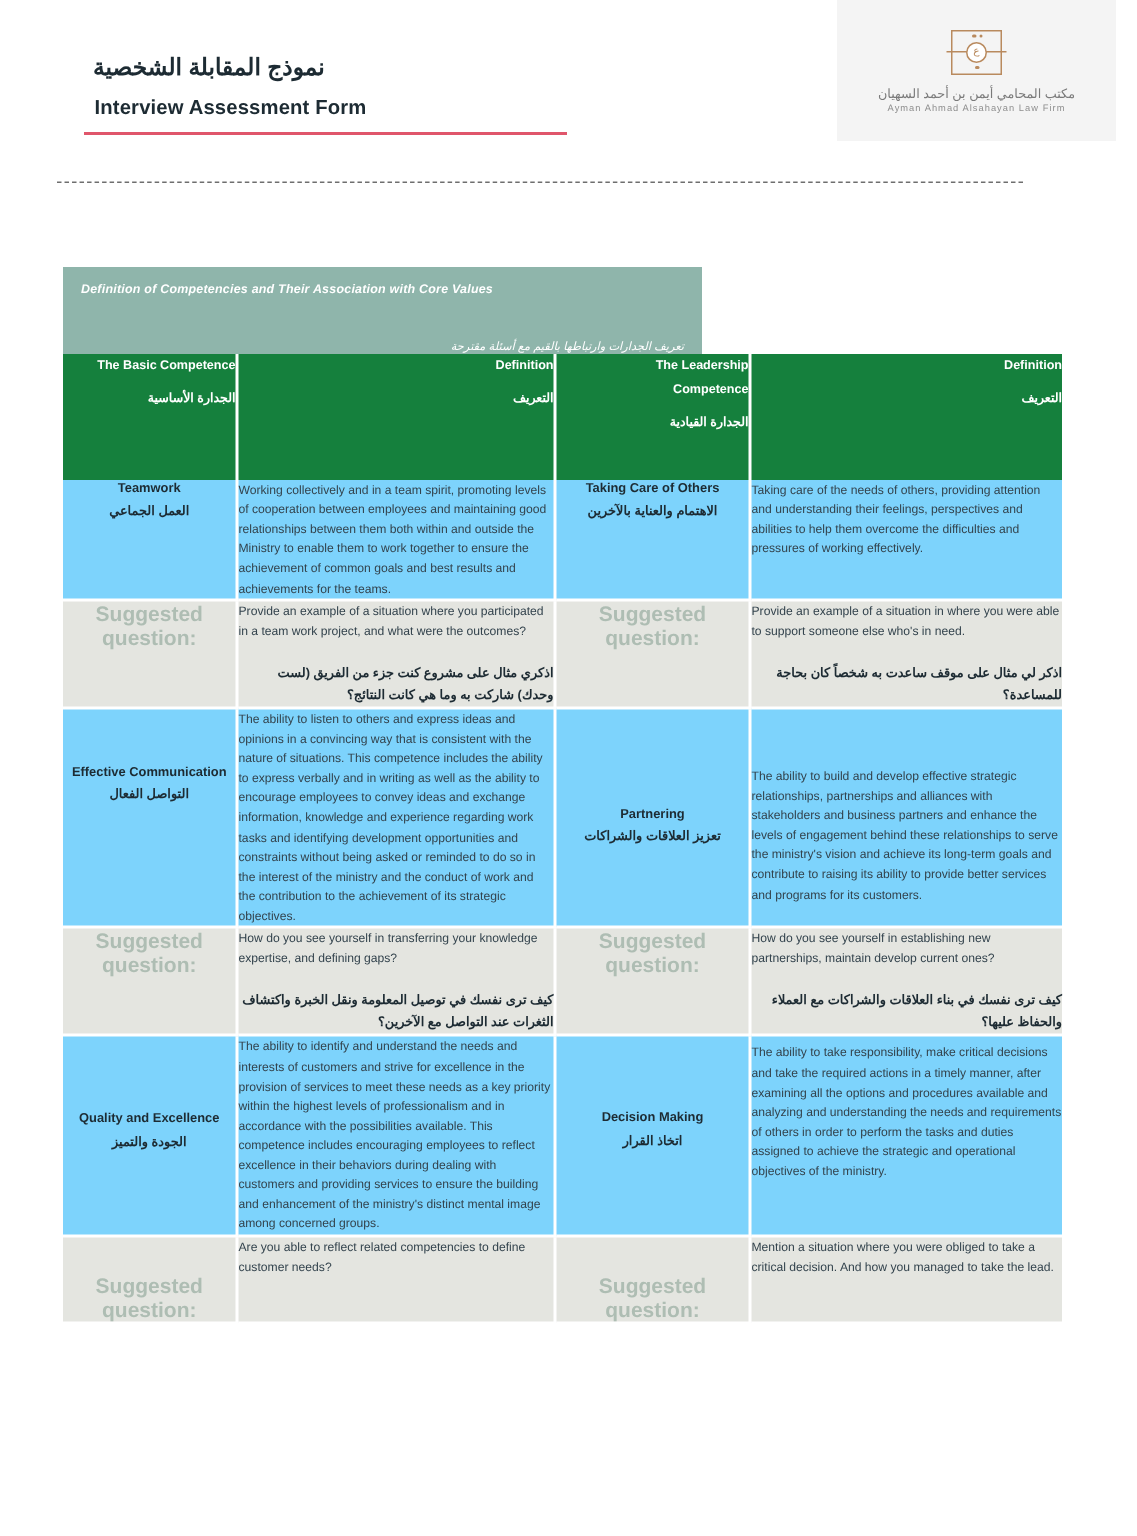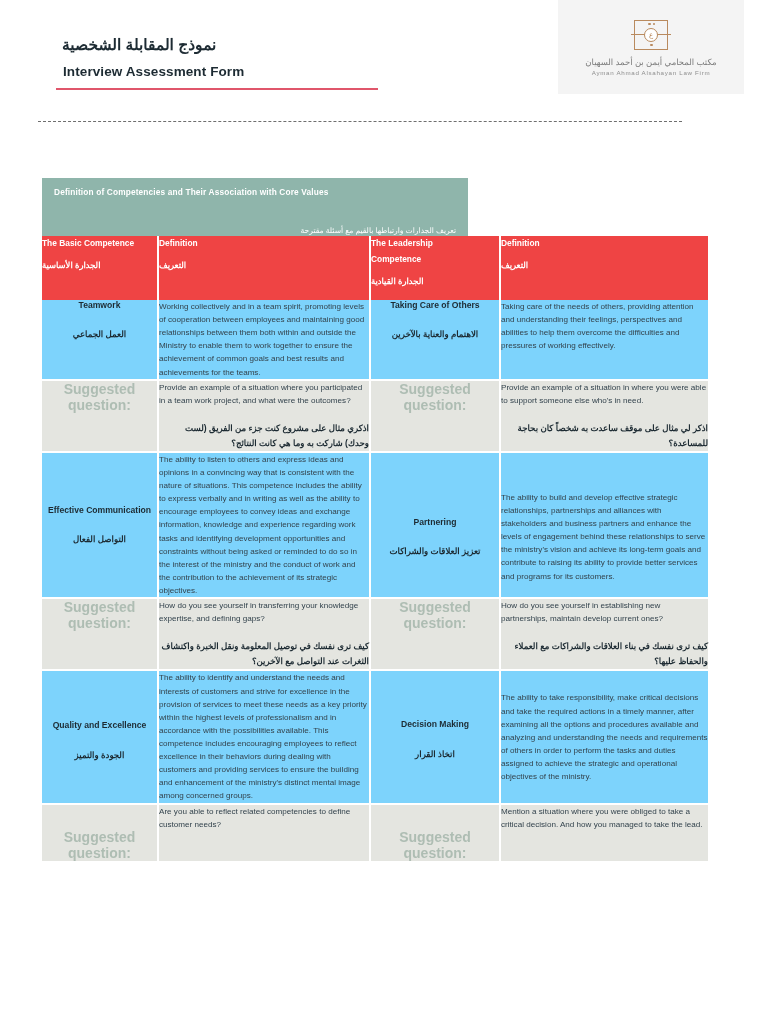--- a/index.html
+++ b/index.html
@@ -142,20 +142,21 @@
     top: 178px;
     width: 666px;
   }
 
   .band {
     background: #8fb5ab;
     padding: 10px 12px 0 12px;
     box-sizing: border-box;
     width: 426px;
     height: 58px;
+    font-style: italic;
   }
   .band-en {
     color: #ffffff;
     font-size: 8.3px;
     font-weight: bold;
     letter-spacing: .15px;
     line-height: 1.2;
   }
   .band-ar {
     color: #ffffff;
@@ -170,25 +171,25 @@
     border-collapse: collapse;
     width: 666px;
     table-layout: fixed;
   }
   table.grid td {
     vertical-align: top;
     padding: 0;
   }
 
   .hdr td {
-    background: #ef4444;
+    background: #15803d;
     border-right: 2px solid #ffffff;
-    height: 64px;
+    height: 84px;
     vertical-align: middle;
-    text-align: left;
+    text-align: right;
     padding: 6px 8px;
   }
   .hdr td:last-child { border-right: none; }
   .hdr .en {
     color: #ffffff;
     font-size: 8.4px;
     font-weight: bold;
     line-height: 1.9;
   }
   .hdr .ar {
@@ -216,21 +217,21 @@
     font-size: 8.6px;
     font-weight: bold;
     color: #1d2b33;
     line-height: 1.3;
   }
   .comp .ar {
     font-size: 8.6px;
     font-weight: bold;
     color: #1d2b33;
     direction: rtl;
-    margin-top: 18px;
+    margin-top: 4px;
   }
 
   .qlabel {
     text-align: center;
     color: #aebdb3;
     font-size: 14px;
     font-weight: bold;
     padding-top: 30px;
   }
 
@@ -242,21 +243,21 @@
   .def .ar {
     font-size: 8.6px;
     color: #1d2b33;
     font-weight: bold;
     direction: rtl;
     text-align: right;
     line-height: 1.75;
     margin-top: 14px;
   }
   .def.mid2 { padding-top: 38px; }
-  .def.mid3 { padding-top: 20px; margin-left: 12px; }
+  .def.mid3 { padding-top: 4px; margin-left: 12px; }
 </style>
 </head>
 <body>
 
 <div class="page">
 
   <div class="logo-box">
     <div class="logo-mark">
       <div class="logo-frame"></div>
       <div class="logo-hline"></div>
@@ -334,21 +335,21 @@
           <div class="ar">اذكري مثال على مشروع كنت جزء من الفريق (لست وحدك) شاركت به وما هي كانت النتائج؟</div>
         </td>
         <td class="cell qlabel">Suggested question:</td>
         <td class="cell def">
           <div class="en">Provide an example of a situation in where you were able to support someone else who's in need.</div>
           <div class="ar">اذكر لي مثال على موقف ساعدت به شخصاً كان بحاجة للمساعدة؟</div>
         </td>
       </tr>
 
       <tr class="crow">
-        <td class="cell comp" style="padding-top:52px">
+        <td class="cell comp" style="padding-top:36px">
           <div class="en">Effective Communication</div>
           <div class="ar">التواصل الفعال</div>
         </td>
         <td class="cell def">
           <div class="en">The ability to listen to others and express ideas and opinions in a convincing way that is consistent with the nature of situations. This competence includes the ability to express verbally and in writing as well as the ability to encourage employees to convey ideas and exchange information, knowledge and experience regarding work tasks and identifying development opportunities and constraints without being asked or reminded to do so in the interest of the ministry and the conduct of work and the contribution to the achievement of its strategic objectives.</div>
         </td>
         <td class="cell comp" style="padding-top:64px">
           <div class="en">Partnering</div>
           <div class="ar">تعزيز العلاقات والشراكات</div>
         </td>

